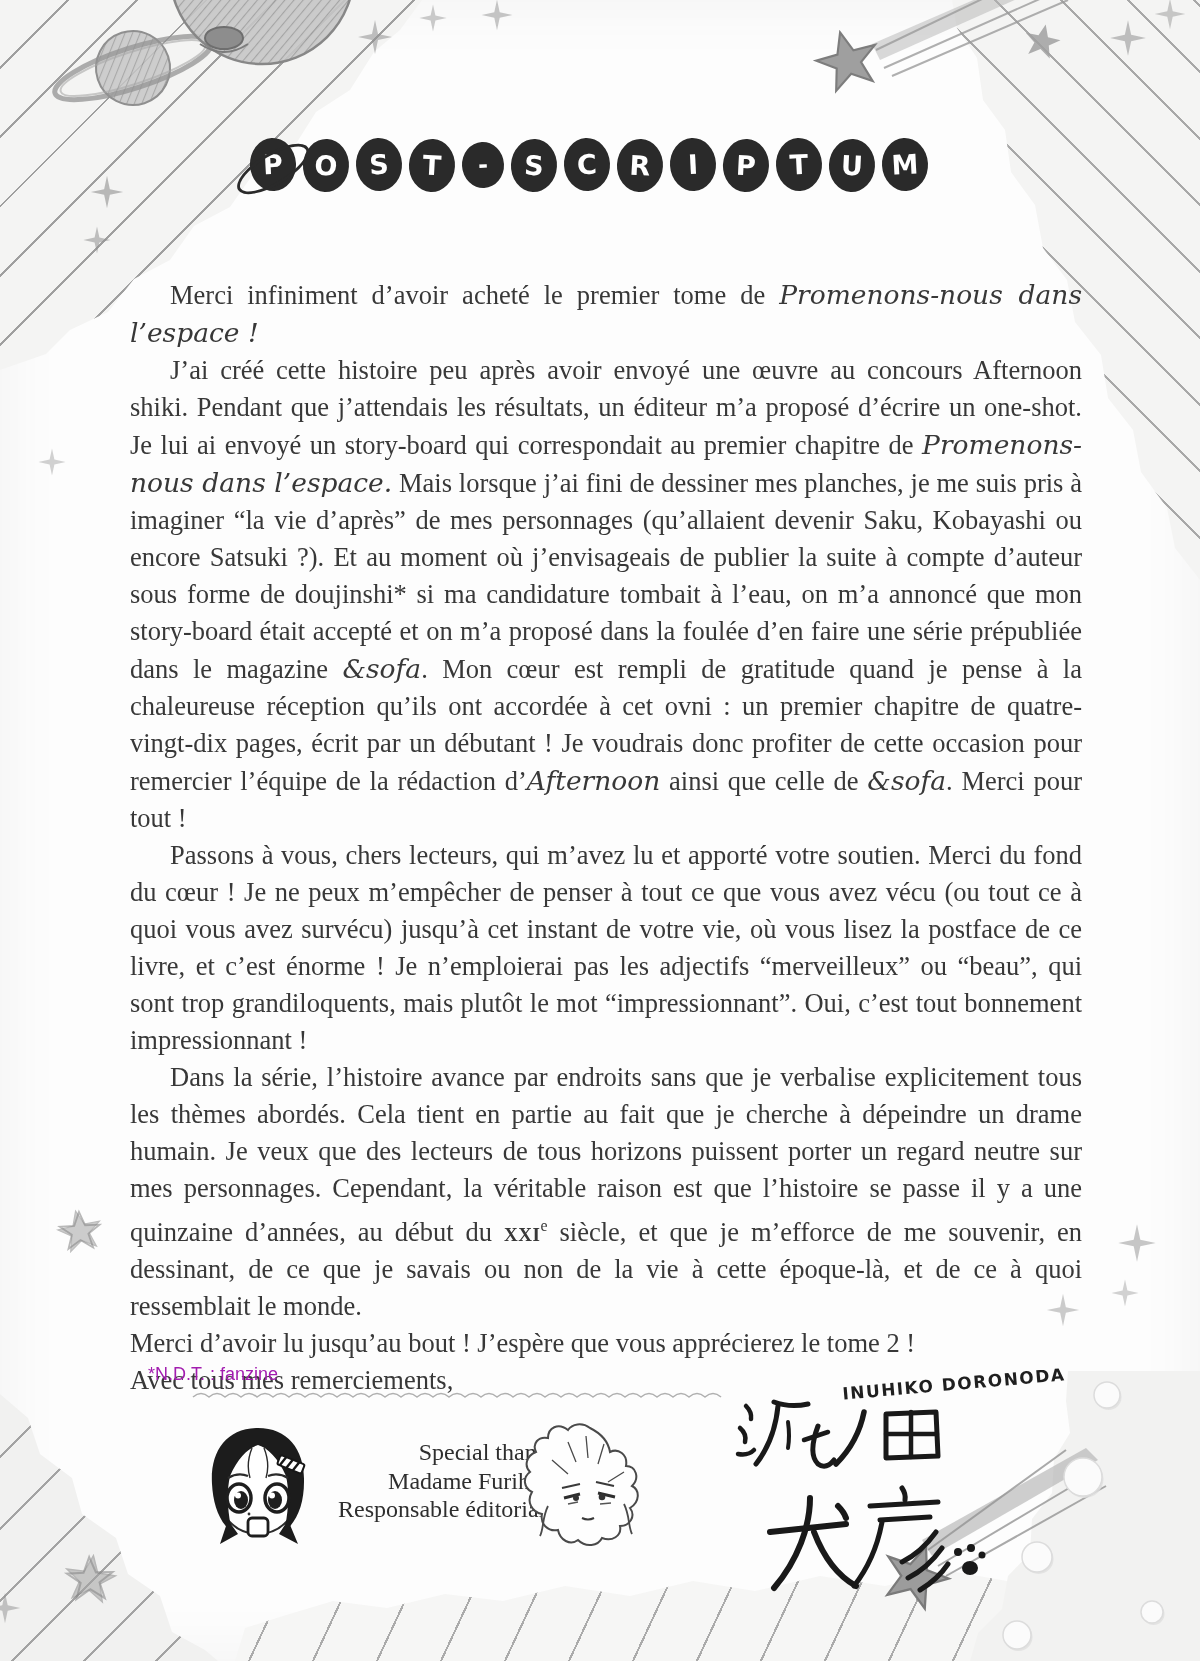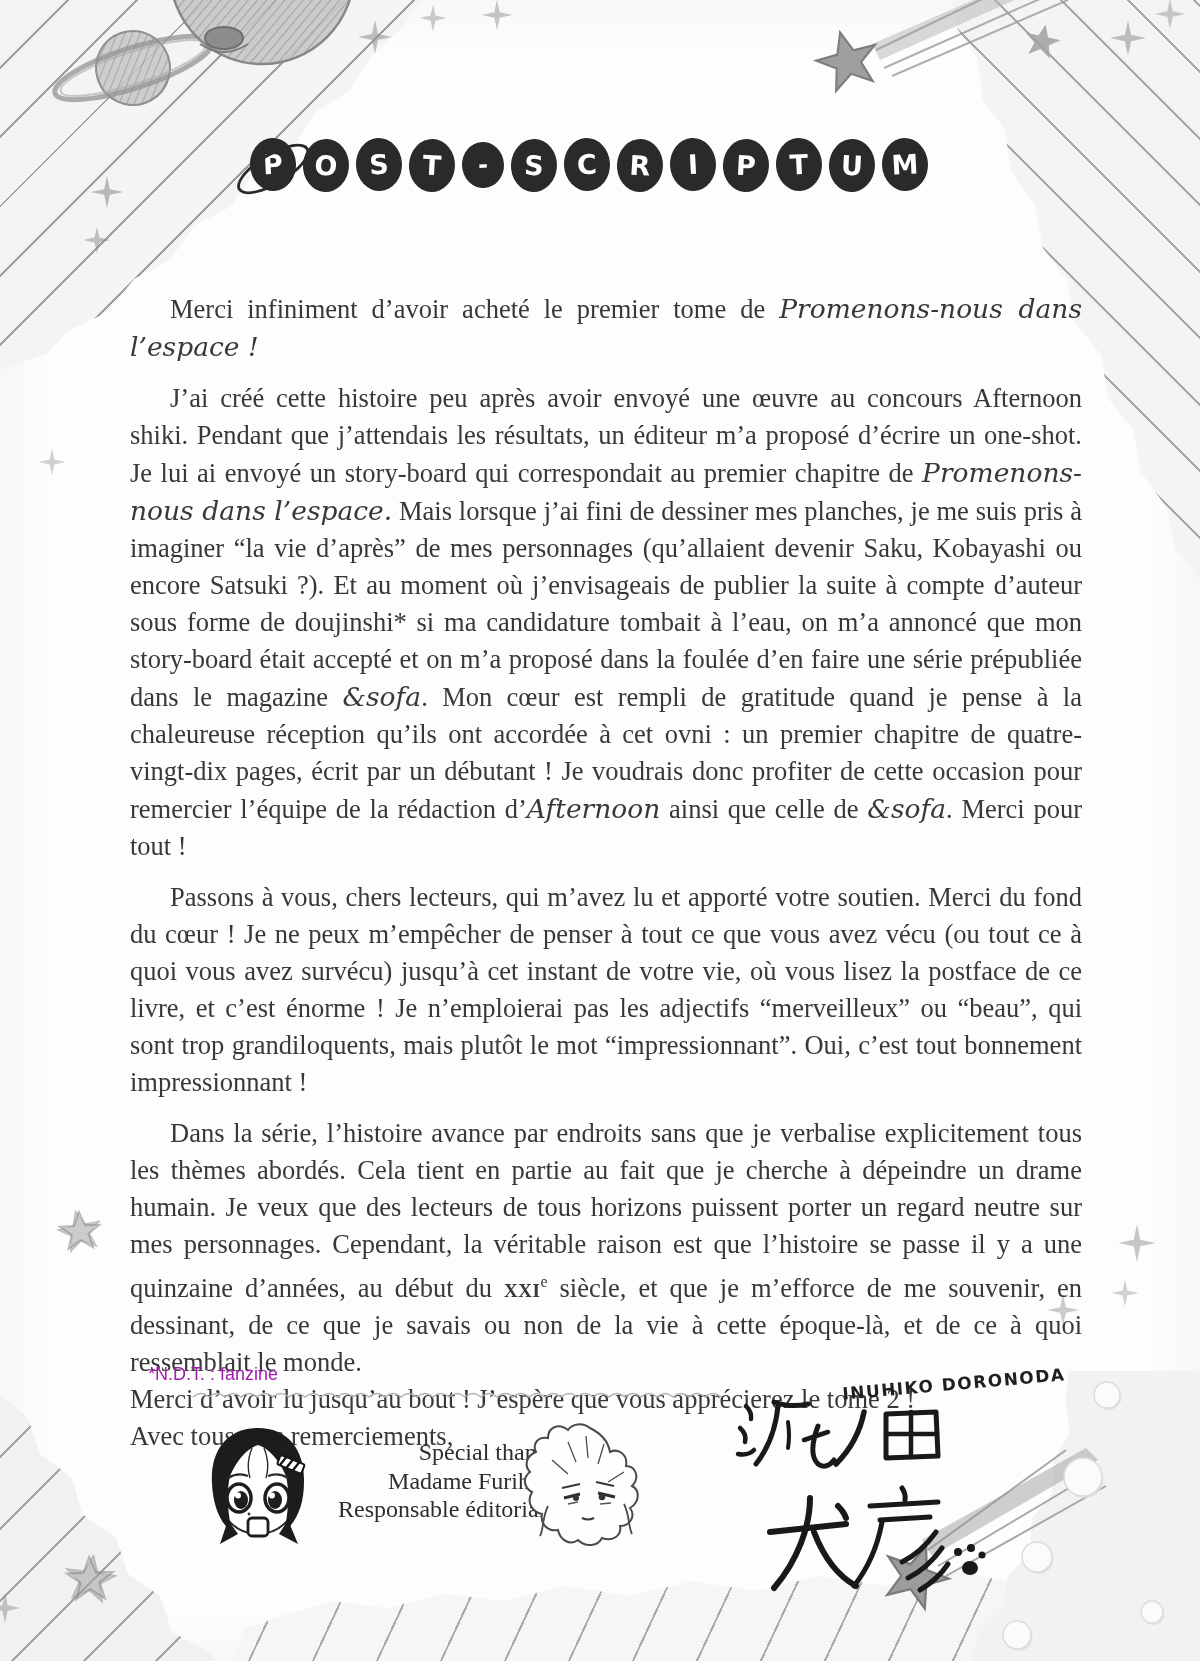--- a/index.html
+++ b/index.html
@@ -30,21 +30,21 @@
   .badge:nth-child(odd){transform:rotate(-3deg);}
   .badge:nth-child(even){transform:rotate(3deg) translateY(1px);}
   .badge:nth-child(5){width:42px;height:46px;margin-top:4px;font-size:24px;}
   .badge:first-child::after{content:'';position:absolute;width:76px;height:26px;
     border:3px solid #2a2a2a;border-radius:50%;left:-18px;top:15px;
     transform:rotate(-28deg);pointer-events:none;}
   
   #body-text{position:absolute;left:130px;top:276px;width:952px;z-index:2;
     font-size:26.5px;line-height:37px;color:#383838;text-align:justify;}
   #body-text p{margin:0;}
-  #body-text p.indent{text-indent:40px;margin-top:14px;}
+  #body-text p.indent{text-indent:40px;}
   #body-text i{font-family:"DejaVu Serif",serif;}
   .sc{font-variant:small-caps;letter-spacing:.5px;font-weight:bold;}
   sup{font-size:.6em;}
   
   #footnote{position:absolute;left:148px;top:1364px;z-index:2;
     font-family:"Liberation Sans",sans-serif;font-size:18px;color:#a21caf;text-align:right;}
   #divider{position:absolute;left:193px;top:1389px;z-index:2;}
   #thanks{position:absolute;left:272px;top:1438px;width:286px;z-index:2;text-align:right;
     font-size:24px;line-height:28.5px;color:#2e2e2e;}
   #romaji-signature{position:absolute;left:842px;top:1374px;z-index:2;

